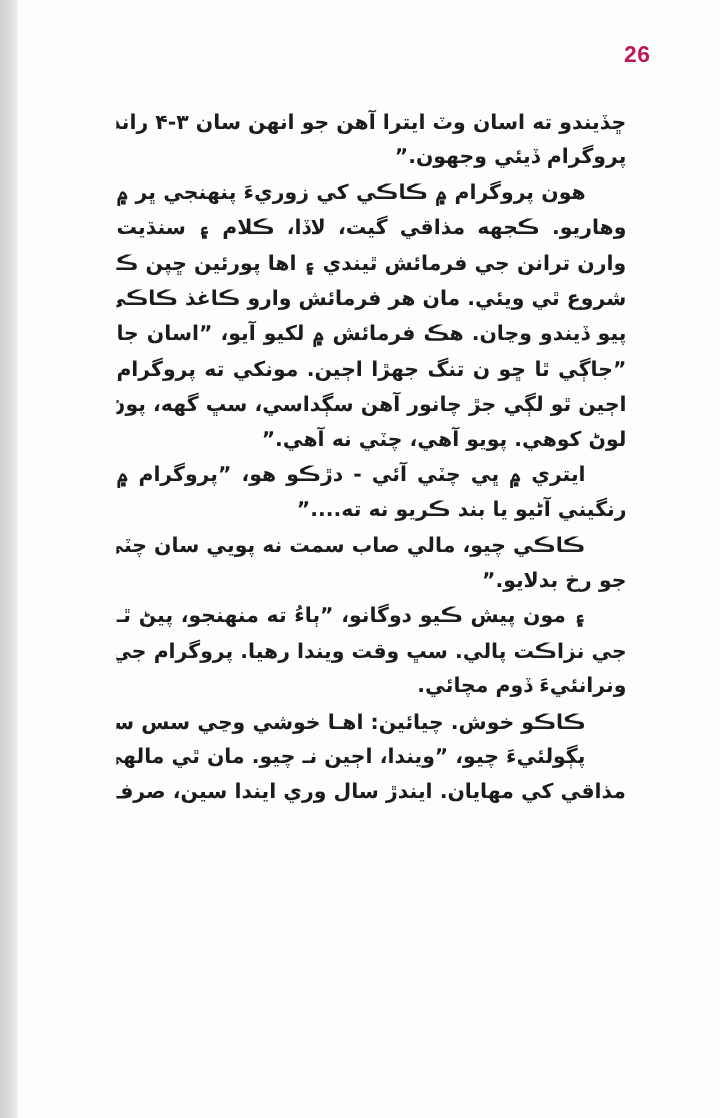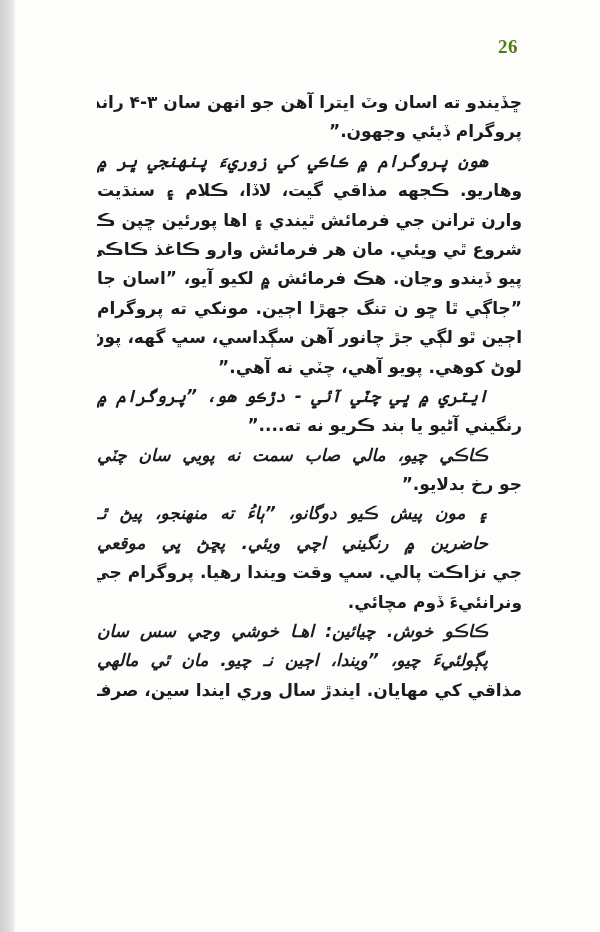--- a/index.html
+++ b/index.html
@@ -23,26 +23,26 @@
   }
   .page {
     position: absolute;
     left: 16px; top: 0;
     width: 584px;
     height: 932px;
     background: #fdfdfc;
   }
   .page-number {
     position: absolute;
-    left: 482px;
+    left: 504px;
     top: 36px;
-    font-family: Liberation Serif, serif;
+    font-family: Liberation Sans, sans-serif;
     font-weight: bold;
     font-size: 19px;
-    color: #4d7c0f;
+    color: #be185d;
     letter-spacing: 0.5px;
   }
   .text-block {
     position: absolute;
     left: 50px;
     top: 88px;
     width: 456px;
     direction: rtl;
   }
   .line {
@@ -55,21 +55,20 @@
     white-space: nowrap;
     overflow: hidden;
     text-align: justify;
     text-align-last: justify;
     direction: rtl;
     unicode-bidi: plaintext;
     margin-left: 31px;
   }
   .line.indent {
     padding-right: 34px;
-    font-style: italic;
   }
   .line.short {
     text-align: center;
     text-align-last: right;
   }
 </style>
 </head>
 <body>
 
 <div class="gutter"></div>
@@ -86,20 +85,19 @@
     <div class="line full">شروع ٿي ويئي. مان هر فرمائش وارو ڪاغذ ڪاڪي کي</div>
     <div class="line full">پيو ڏيندو وڃان. هڪ فرمائش ۾ لکيو آيو، ”اسان جا</div>
     <div class="line full">”جاڳي ٿا ڇو ن تنگ جهڙا اڄين. مونکي ته پروگرام</div>
     <div class="line full">اڄين ٿو لڳي جڙ چانور آهن سڳداسي، سڀ گهه، پوڻ ٿي،</div>
     <div class="line short">لوڻ کوهي. پويو آهي، چٽي نه آهي.”</div>
     <div class="line indent">ايتري ۾ ڀي چٽي آئي - دڙڪو هو، ”پروگرام ۾</div>
     <div class="line short">رنگيني آڻيو يا بند ڪريو نه ته....”</div>
     <div class="line indent">ڪاڪي چيو، مالي صاب سمت نه پويي سان چٽي</div>
     <div class="line short">جو رخ بدلايو.”</div>
     <div class="line indent">۽ مون پيش ڪيو دوگانو، ”ٻاءُ ته منهنجو، پيڻ ٿـ</div>
-    <div class="line indent">حاضرين ۾ رنگيني اچي ويئي. پڇڻ ڀي موقعي</div>
     <div class="line full">جي نزاڪت پالي. سڀ وقت ويندا رهيا. پروگرام جي</div>
     <div class="line short">ونرانئيءَ ڏوم مچائي.</div>
     <div class="line indent">ڪاڪو خوش. چيائين: اهـا خوشي وڃي سس سان</div>
     <div class="line indent">پڳولئيءَ چيو، ”ويندا، اڄين نـ چيو. مان ٿي مالهي</div>
     <div class="line full">مذاقي کي مهايان. ايندڙ سال وري ايندا سين، صرف</div>
   </div>
 </div>
 
 </body></html>

